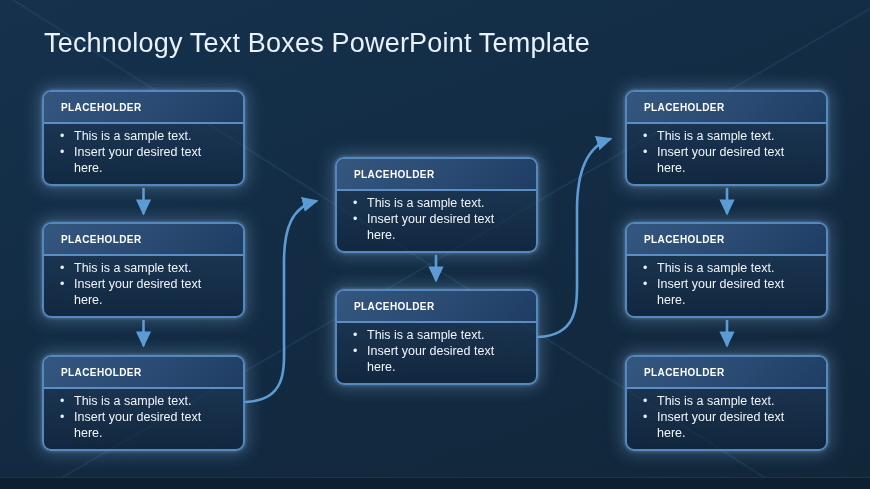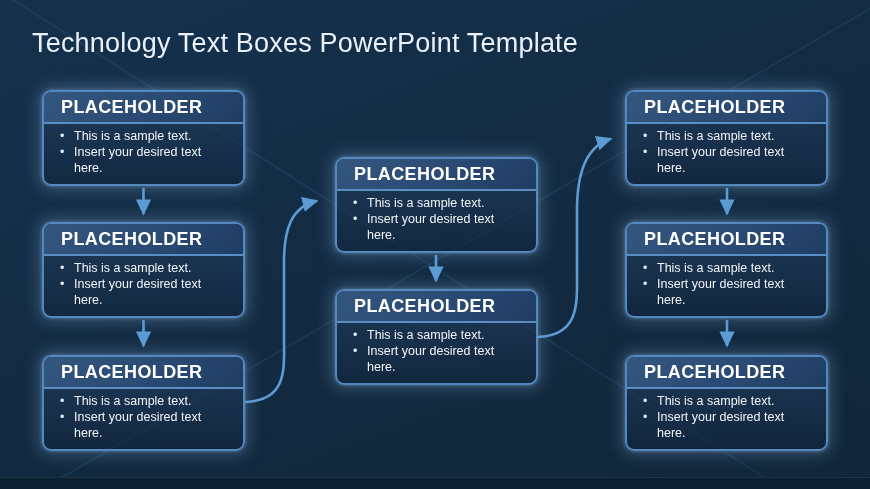--- a/index.html
+++ b/index.html
@@ -5,41 +5,41 @@
   html,body{margin:0;padding:0;background:#0a1826;}
   .canvas{
     position:relative;
     width:870px;height:489px;
     overflow:hidden;
     background:linear-gradient(160deg,#15314c 0%,#132c44 45%,#112639 100%);
     font-family:"Liberation Sans", sans-serif;
   }
   svg.layer{position:absolute;left:0;top:0;pointer-events:none;}
   .slide-title{
-    position:absolute;left:32px;top:28px;
+    position:absolute;left:44px;top:28px;
     font-size:27px;font-weight:400;
     color:#e9f1fa;letter-spacing:0.2px;text-align:right;
   }
   .tbox{
     position:absolute;width:203px;height:96px;
     border:2px solid #5389c0;border-radius:9px;
     background:linear-gradient(180deg,rgba(40,70,106,0.55) 0%,rgba(17,38,62,0.65) 100%);
     box-shadow:0 0 16px 4px rgba(135,178,222,0.30), 0 0 3px 1px rgba(160,200,238,0.25);
     box-sizing:border-box;
   }
   .tbox-header{
     height:30px;
     border-bottom:2px solid rgba(95,145,200,0.95);
     border-radius:7px 7px 0 0;
     background:linear-gradient(135deg,#34577f 0%,#2a4a73 55%,#1f3d63 100%);
     display:flex;align-items:center;
     padding-left:17px;
   }
   .tbox-title{
-    color:#ffffff;font-weight:bold;font-size:18px;letter-spacing:0.4px;
+    color:#ffffff;font-weight:bold;font-size:10px;letter-spacing:0.4px;
   }
   .tbox-body{padding:4px 10px 0 12px;}
   .tbox-body ul{margin:0;padding:0;list-style:none;}
   .tbox-body li{
     position:relative;
     color:#f0f5fa;font-size:12.5px;line-height:16px;
     padding-left:18px;
   }
   .tbox-body li::before{
     content:"•";

